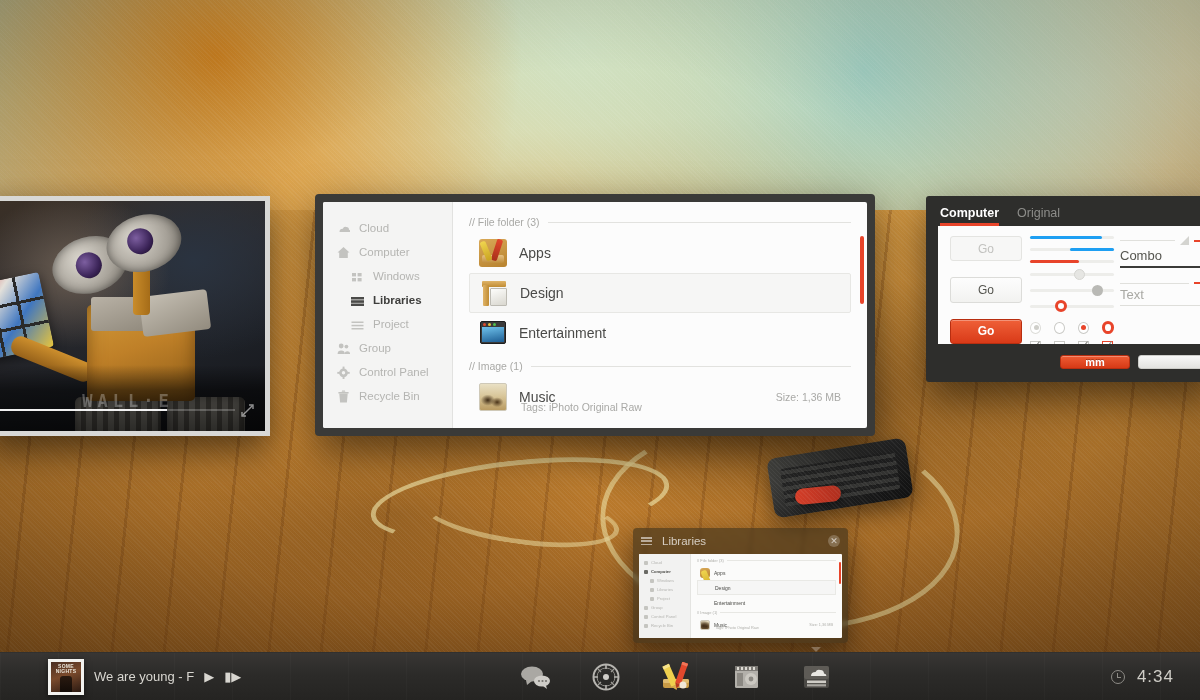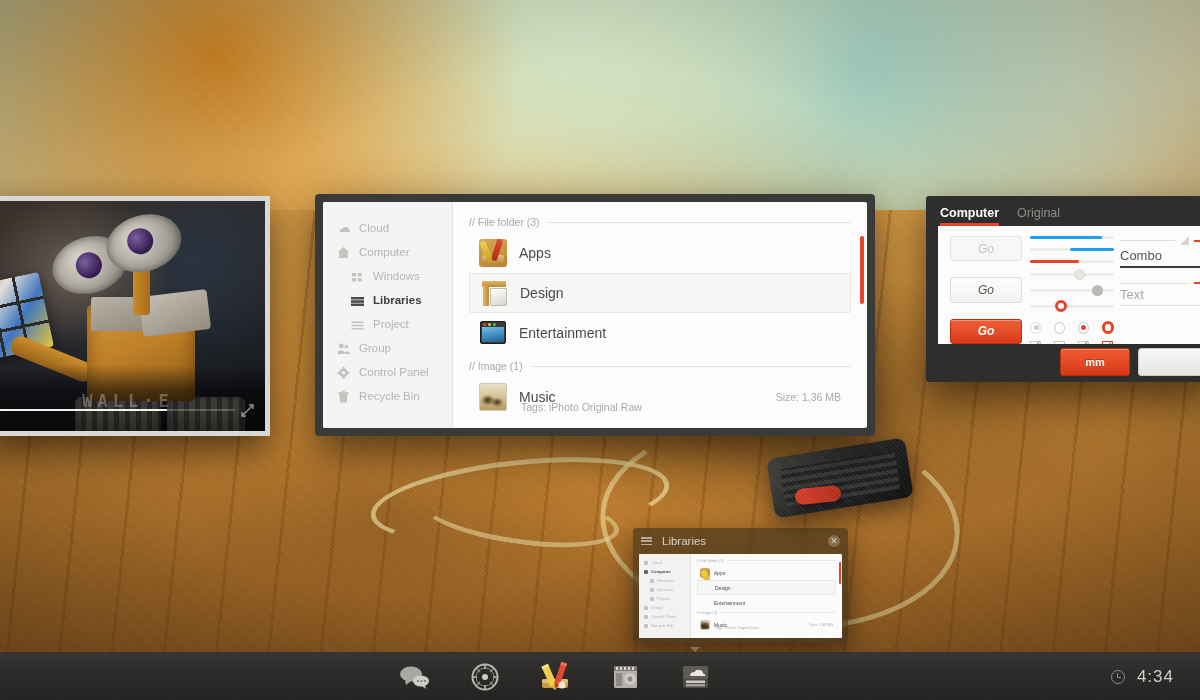--- a/index.html
+++ b/index.html
@@ -264,21 +264,21 @@
     font-size:12.5px; color:#8d8d8a; padding-bottom:6px; position:relative;
   }
   .el-tab.active { color:#fff; font-weight:bold; }
   .el-tab.active::after {
     content:""; position:absolute; left:0; right:0; bottom:0; height:3px; background:#e8442a;
   }
   .el-body {
     margin:0 0 0 12px; background:#fcfcfc; height:118px;
     display:flex; padding:10px 0 0 0; position:relative; overflow:hidden;
   }
-  .el-col-btn { width:84px; padding-left:12px; display:flex; flex-direction:column; gap:16px;font-style:italic; }
+  .el-col-btn { width:84px; padding-left:12px; display:flex; flex-direction:column; gap:16px; }
   .el-go {
     height:27px; border-radius:3px; display:flex; align-items:center; justify-content:center;
     font-size:12px;
   }
   .el-go.disabled { background:#f7f7f6; border:1px solid #e4e4e1; color:#c2c2bf; }
   .el-go.normal { background:linear-gradient(180deg,#fdfdfd,#f2f2f0); border:1px solid #dcdcd9; color:#55554f; }
   .el-go.primary {
     background:linear-gradient(180deg,#ef6038,#d93a18); border:1px solid #b82e10;
     color:#fff; font-weight:bold; box-shadow:inset 0 1px 0 rgba(255,255,255,.32);
   }
@@ -310,21 +310,21 @@
   .el-combo-line { flex:1; height:1px; background:#e0e0dc; }
   .el-combo-tri { width:0;height:0;border-left:9px solid transparent;border-bottom:9px solid #d4d4d0; }
   .el-combo-accent { width:18px; height:2px; background:#e8442a; }
   .el-combo-label { font-size:13px; color:#55554f; border-bottom:2px solid #3b3b38;
                     padding:2px 0 3px 0; margin-top:1px; }
   .el-text-label { font-size:13px; color:#a9a9a4; border-bottom:1px solid #dedeDA;
                    padding:2px 0 3px 0; margin-top:1px; }
   .el-foot { height:36px; display:flex; align-items:center; justify-content:flex-end;
              gap:8px; padding:0 8px 0 0; }
   .el-foot-btn {
-    height:28px; min-width:70px; border-radius:3px; display:flex; align-items:center;
+    height:14px; min-width:70px; border-radius:3px; display:flex; align-items:center;
     justify-content:center; font-size:11px; font-weight:bold;
   }
   .el-foot-btn.red { background:linear-gradient(180deg,#ef5c34,#d63916); color:#fff;
                      border:1px solid #b82e10; box-shadow:inset 0 1px 0 rgba(255,255,255,.3);
                      text-shadow:0 -1px 0 rgba(0,0,0,.3); }
   .el-foot-btn.light { background:linear-gradient(180deg,#f8f8f7,#e3e3e0); border:1px solid #cdcdc9;
                        color:#55554f; }
 
   
   #mini-window {
@@ -748,20 +748,29 @@
           <span class="mini-sub">Tags: iPhoto Original Raw</span>
           <span class="mini-size">Size: 1,36 MB</span>
         </div>
       </div>
   </div>
 </div>
 
 <div id="taskbar">
   <div class="tb-groove"></div>
 
+  <div class="tb-player">
+    <div class="tb-album">
+      <div class="alb-txt" id="alb-txt">SOME<br>NIGHTS</div>
+      <div class="alb-fig"></div>
+    </div>
+    <div class="tb-track">We are young - F</div>
+    <div class="tb-ctrl">▶</div>
+    <div class="tb-ctrl">▮▶</div>
+  </div>
 
   <div class="tb-icons">
     <div class="tb-ic">
       <svg width="34" height="30" viewBox="0 0 34 30">
         <ellipse cx="13" cy="12" rx="11" ry="7.5" fill="#aaa8a3"></ellipse>
         <path d="M7 18 L8 23 L13 19 Z" fill="#aaa8a3"></path>
         <ellipse cx="23" cy="19" rx="8" ry="5.5" fill="#cfcdc8"></ellipse>
         <path d="M27 23.5 L28 27 L24 24 Z" fill="#cfcdc8"></path>
         <circle cx="20" cy="19" r="1.1" fill="#75736e"></circle>
         <circle cx="23.5" cy="19" r="1.1" fill="#75736e"></circle>

